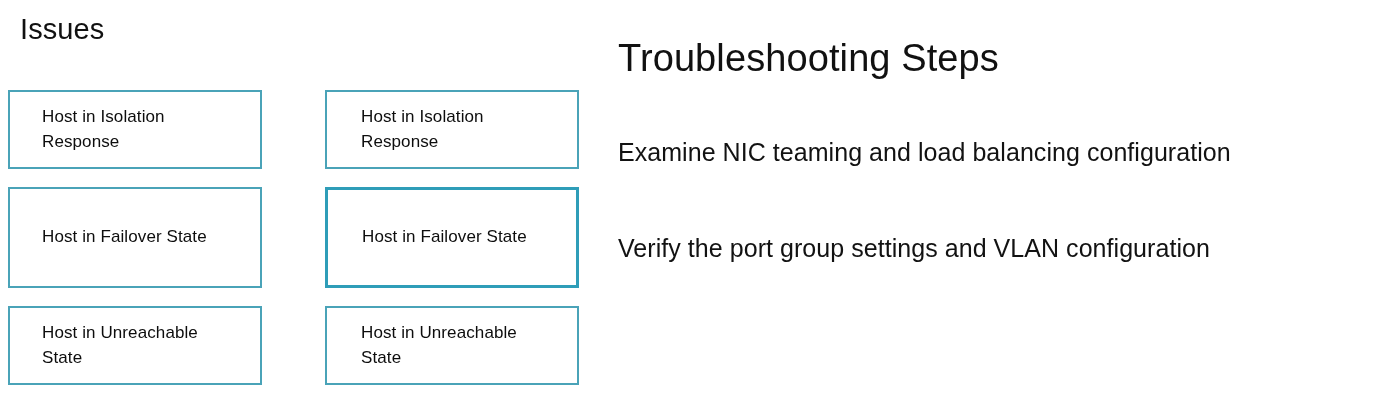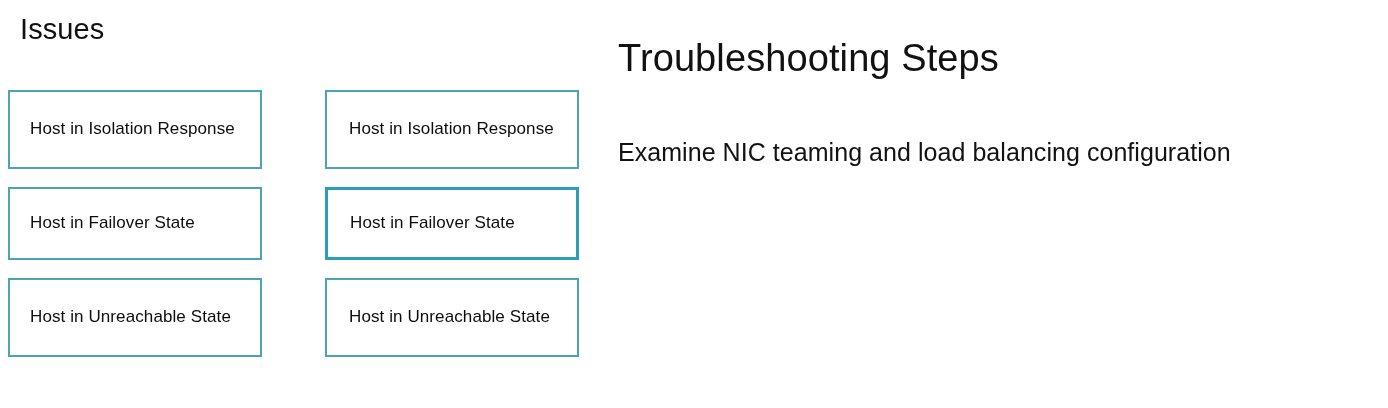--- a/index.html
+++ b/index.html
@@ -44,24 +44,24 @@
   .issue-col.col-2 { left: 325px; width: 254px; }
 
   .issue-box {
     box-sizing: border-box;
     width: 100%;
     background: #ffffff;
     border: 2px solid #4aa3b8;
     margin-bottom: 18px;
     display: flex;
     align-items: center;
-    padding: 0 20px;
+    padding: 0 32px;
   }
   .issue-box.h-two { height: 79px; }
-  .issue-box.h-one { height: 73px; }
+  .issue-box.h-one { height: 101px; }
   .issue-box.emphasis {
     border-width: 3px;
     border-color: #2e9db8;
   }
   .issue-box:last-child { margin-bottom: 0; }
 
   .issue-label {
     font-size: 17px;
     font-weight: 400;
     line-height: 1.42;
@@ -132,15 +132,16 @@
     </div>
     <div class="issue-box h-two">
       <span class="issue-label">Host in Unreachable State</span>
     </div>
   </div>
 
   <div class="steps-region">
     <div class="steps-heading">Troubleshooting Steps</div>
 
     <div class="step-line s0">Examine NIC teaming and load balancing configuration</div>
+    <div class="step-line s1">Verify the port group settings and VLAN configuration</div>
   </div>
 
 </div>
 
 </body></html>

